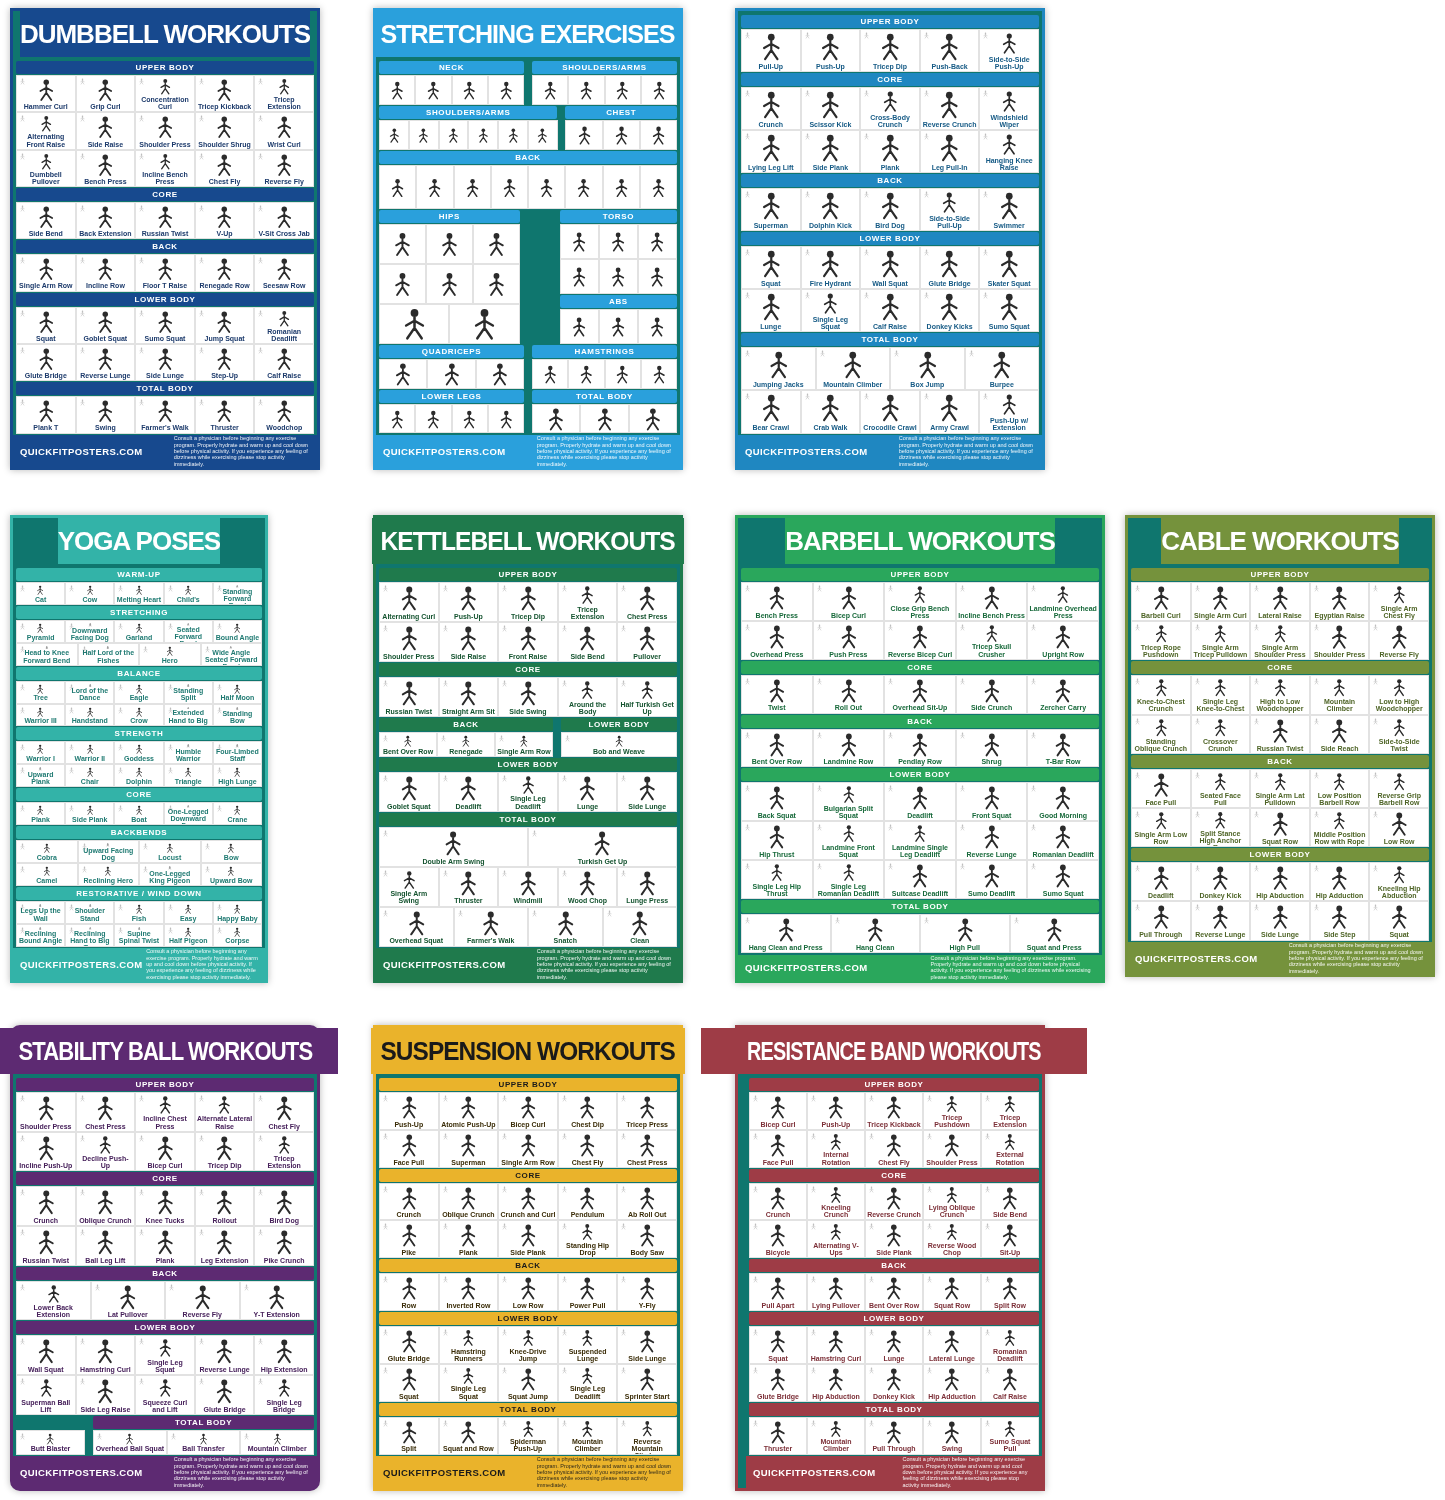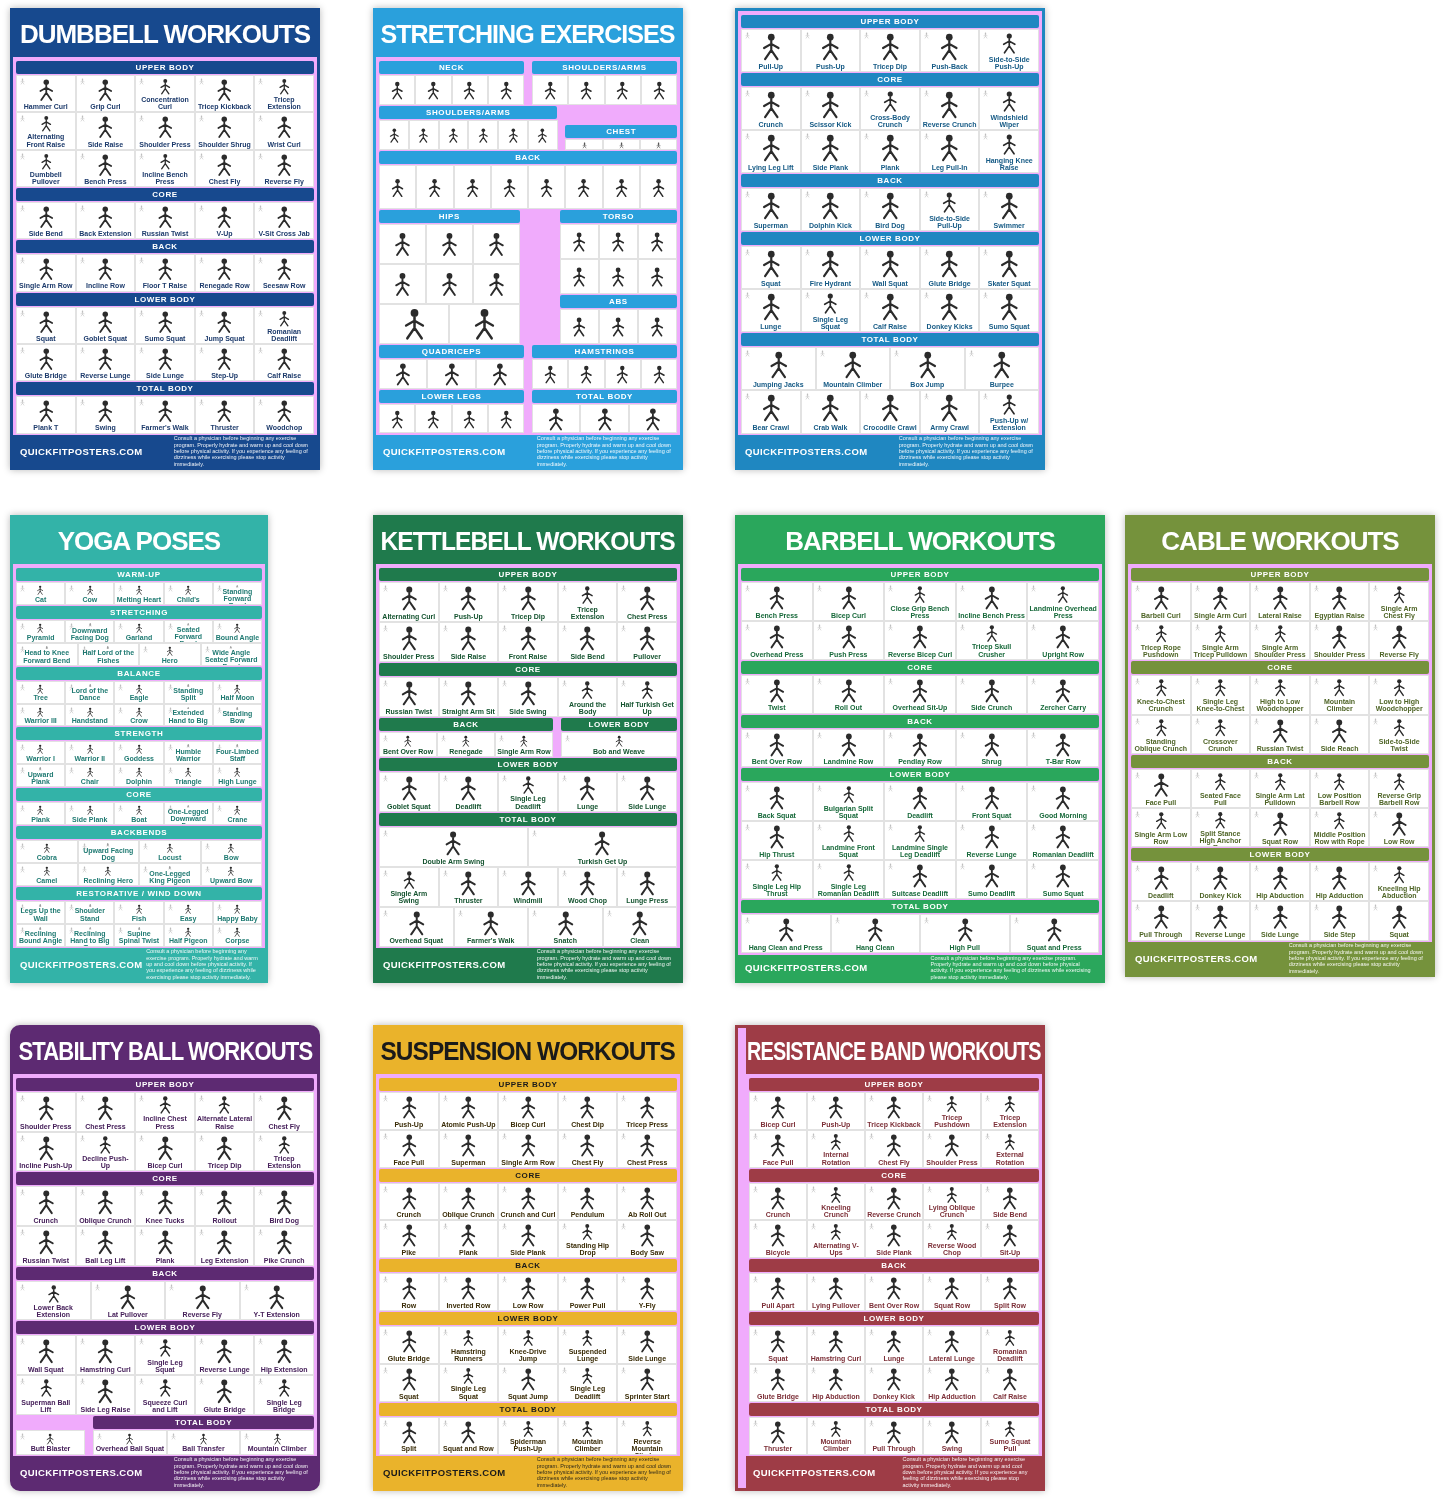--- a/index.html
+++ b/index.html
@@ -1,17 +1,17 @@
 <!DOCTYPE html>
 <html><head>
 <meta charset="utf-8">
 <style>
   html,body{margin:0;padding:0;background:#ffffff;}
   #page{position:relative;width:1445px;height:1500px;background:#ffffff;font-family:"Liberation Sans",sans-serif;overflow:hidden;}
-  .poster{position:absolute;background:#f0abfc;border:3px solid var(--theme);box-sizing:border-box;display:flex;flex-direction:column;box-shadow:0 0 7px rgba(0,0,0,.28);}
+  .poster{position:absolute;background:#0f766e;border:3px solid var(--theme);box-sizing:border-box;display:flex;flex-direction:column;box-shadow:0 0 7px rgba(0,0,0,.28);align-items:center;}
   .poster-title{flex:0 0 46px;background:var(--theme);color:var(--title-color);display:flex;align-items:center;justify-content:center;overflow:hidden;}
   .poster-title span{font-weight:bold;font-size:26px;letter-spacing:-1px;white-space:nowrap;transform-origin:center center;}
   .poster-body{flex:1 1 auto;display:flex;flex-direction:column;padding:3px 3px 2px 3px;min-height:0;}
   .sec-head{flex:0 0 13px;background:var(--theme);color:var(--header-text);font-size:8px;font-weight:bold;letter-spacing:.6px;text-align:center;line-height:13px;border-radius:2px;margin:1px 0;text-transform:uppercase;}
   .cells{flex:1 1 0;display:flex;min-height:0;}
   .cell{flex:1 1 0;border:1px solid #e2e2e2;margin:0;position:relative;display:flex;flex-direction:column;align-items:center;justify-content:flex-end;background:#fff;min-width:0;overflow:hidden;}
   .cell .fig{flex:1 1 auto;width:60%;min-height:0;margin:2px auto 0 auto;display:block;}
   .cell .ghost{position:absolute;top:1px;left:2px;height:9px;width:7px;opacity:.33;}
   .cell-label{flex:0 0 auto;font-size:7px;line-height:1.02;font-weight:bold;color:var(--label-color);text-align:center;padding:0 1px 1px 1px;max-height:15px;overflow:hidden;}
   .col-pair{display:flex;min-height:0;gap:8px;}
@@ -513,21 +513,21 @@
                   <use href="#figure-glyph"></use>
                 </svg>
               </div>
               <div class="cell">
                 <svg viewBox="0 0 24 24" class="fig">
                   <use href="#figure-glyph"></use>
                 </svg>
               </div>
             </div>
           </div>
-          <div class="pcol" style="flex: 1 1 0px; margin-top: 19px;">
+          <div class="pcol" style="flex: 1 1 0px;">
             <div class="sec-head">CHEST</div>
             <div class="cells">
               <div class="cell">
                 <svg viewBox="0 0 24 24" class="fig">
                   <use href="#figure-glyph"></use>
                 </svg>
               </div>
               <div class="cell">
                 <svg viewBox="0 0 24 24" class="fig">
                   <use href="#figure-glyph"></use>

